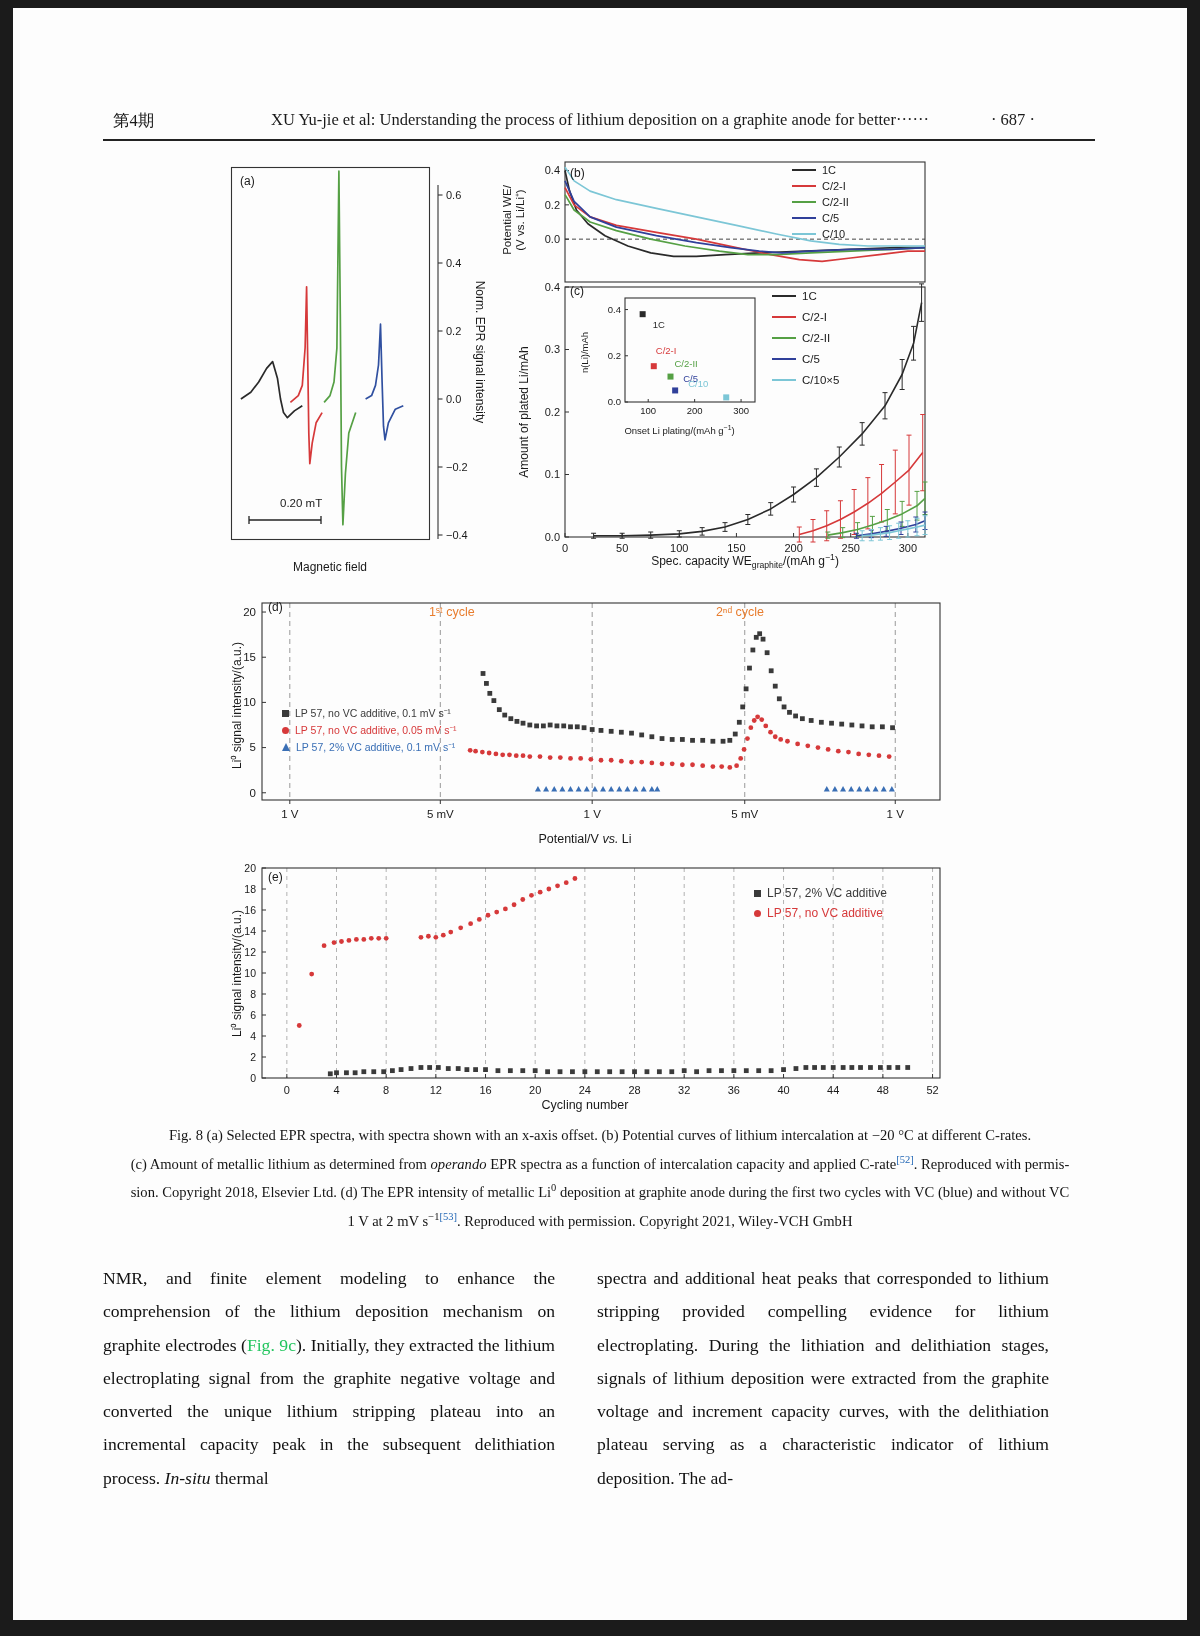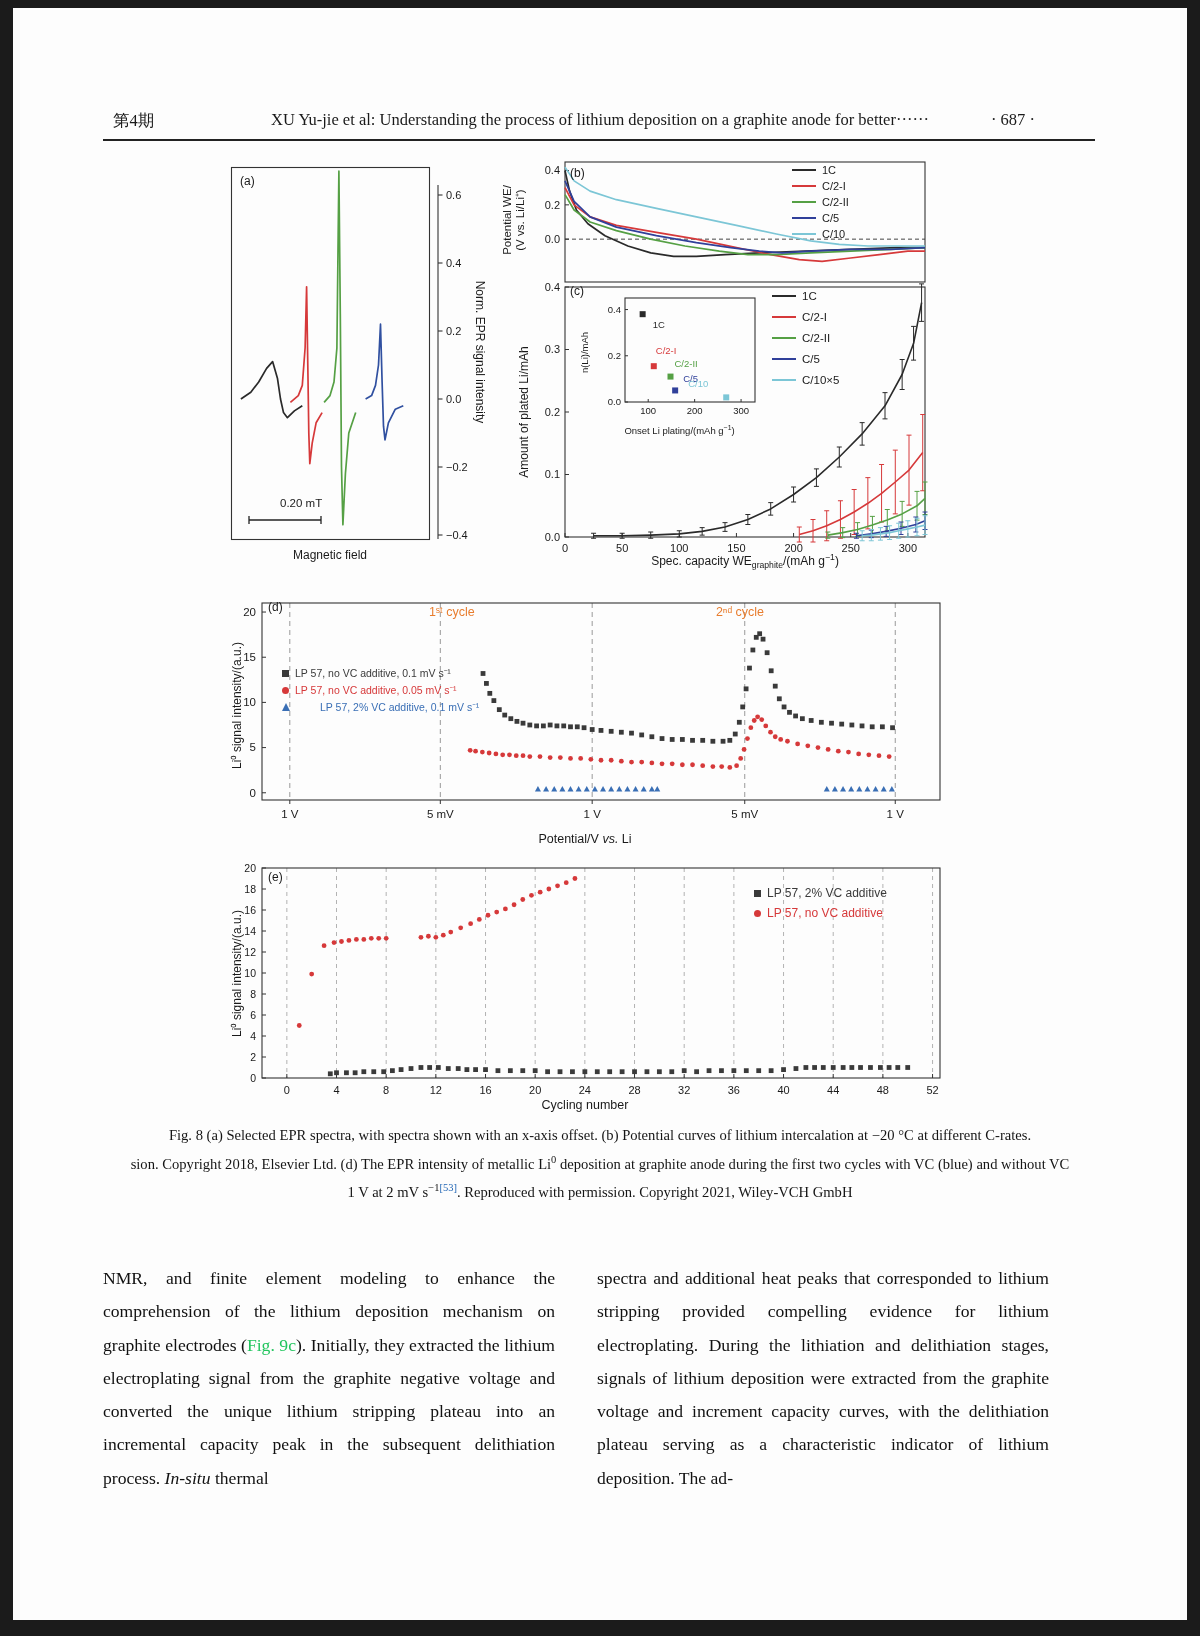--- a/index.html
+++ b/index.html
@@ -69,21 +69,21 @@
         <text x="215" y="167.8" font-size="11" fill="#1a1a1a" text-anchor="start">0.2</text>
         <line x1="207" y1="232" x2="211.5" y2="232" stroke="#333" stroke-width="1.1"></line>
         <text x="215" y="235.8" font-size="11" fill="#1a1a1a" text-anchor="start">0.0</text>
         <line x1="207" y1="300" x2="211.5" y2="300" stroke="#333" stroke-width="1.1"></line>
         <text x="215" y="303.8" font-size="11" fill="#1a1a1a" text-anchor="start">−0.2</text>
         <line x1="207" y1="368" x2="211.5" y2="368" stroke="#333" stroke-width="1.1"></line>
         <text x="215" y="371.8" font-size="11" fill="#1a1a1a" text-anchor="start">−0.4</text>
       </svg>
     <div class="abs ptag" style="left:240px;top:174px;">(a)</div>
     <div class="abs" style="left:252px;top:497px;font-size:11.5px;padding-left:28px;">0.20 mT</div>
-    <div class="abs xlab" style="left:231px;top:548px;width:198px;">Magnetic field</div>
+    <div class="abs xlab" style="left:231px;top:560px;width:198px;">Magnetic field</div>
     <div class="vwrap rgt" style="left:470px;top:232px;">
         <span class="vin">Norm. EPR signal intensity</span>
       </div>
 
     <svg id="svg-b" width="400" height="128" style="left:530px;top:160px;">
         <line x1="35" y1="79.14285714285714" x2="395" y2="79.14285714285714" stroke="#444" stroke-width="1" stroke-dasharray="4 3"></line>
         <rect x="35" y="2" width="360" height="120" fill="none" stroke="#333" stroke-width="1.1"></rect>
         <line x1="35" y1="10.571428571428555" x2="39" y2="10.571428571428555" stroke="#333" stroke-width="1"></line>
         <text x="30" y="14.371428571428556" font-size="11" fill="#1a1a1a" text-anchor="end">0.4</text>
         <line x1="35" y1="44.85714285714285" x2="39" y2="44.85714285714285" stroke="#333" stroke-width="1"></line>
@@ -525,32 +525,32 @@
         <path d="M 658.726 190.95596330275228 L 661.726 196.5559633027523 L 655.726 196.5559633027523 Z" fill="#3a6fb5"></path>
         <path d="M 666.8620000000001 190.95596330275228 L 669.8620000000001 196.5559633027523 L 663.8620000000001 196.5559633027523 Z" fill="#3a6fb5"></path>
         <text x="226.84000000000003" y="21" font-size="12.5" fill="#e87d2e" text-anchor="middle">1ˢᵗ cycle</text>
         <text x="514.99" y="21" font-size="12.5" fill="#e87d2e" text-anchor="middle">2ⁿᵈ cycle</text>
       </svg>
     <div class="abs ptag" style="left:268px;top:600px;">(d)</div>
     <div class="vwrap" style="left:226px;top:585px;">
         <span class="vin">Li⁰ signal intensity/(a.u.)</span>
       </div>
     <div class="abs xlab xlab-big" style="left:225px;top:832px;width:720px;"><span>Potential/V </span><span class="seg-i">vs.</span><span> Li</span></div>
-    <div class="legend legend-d" style="left:282px;top:666px;">
+    <div class="legend legend-d" style="left:282px;top:706px;">
         <div class="legend-row">
           <span class="sw-mark" style="background: rgb(58, 58, 58);"></span>
           <span style="color: rgb(58, 58, 58);">LP 57, no VC additive, 0.1 mV s⁻¹</span>
         </div>
         <div class="legend-row">
           <span class="sw-mark" style="background: rgb(214, 57, 58); border-radius: 50%;"></span>
           <span style="color: rgb(214, 57, 58);">LP 57, no VC additive, 0.05 mV s⁻¹</span>
         </div>
         <div class="legend-row">
           <span class="sw-mark" style="width: 0px; height: 0px; background: none; border-left: 4.5px solid transparent; border-right: 4.5px solid transparent; border-bottom: 8px solid rgb(58, 111, 181);"></span>
-          <span style="color: rgb(58, 111, 181); margin-left: 24px;">LP 57, 2% VC additive, 0.1 mV s⁻¹</span>
+          <span style="color: rgb(58, 111, 181);">LP 57, 2% VC additive, 0.1 mV s⁻¹</span>
         </div>
       </div>
 
     <svg id="svg-e" width="720" height="258" style="left:225px;top:860px;">
         <line x1="61.83516483516483" y1="8" x2="61.83516483516483" y2="218" stroke="#aaa" stroke-width="0.9" stroke-dasharray="4 4"></line>
         <line x1="111.50549450549451" y1="8" x2="111.50549450549451" y2="218" stroke="#aaa" stroke-width="0.9" stroke-dasharray="4 4"></line>
         <line x1="161.17582417582418" y1="8" x2="161.17582417582418" y2="218" stroke="#aaa" stroke-width="0.9" stroke-dasharray="4 4"></line>
         <line x1="210.84615384615384" y1="8" x2="210.84615384615384" y2="218" stroke="#aaa" stroke-width="0.9" stroke-dasharray="4 4"></line>
         <line x1="260.5164835164835" y1="8" x2="260.5164835164835" y2="218" stroke="#aaa" stroke-width="0.9" stroke-dasharray="4 4"></line>
         <line x1="310.1868131868132" y1="8" x2="310.1868131868132" y2="218" stroke="#aaa" stroke-width="0.9" stroke-dasharray="4 4"></line>
@@ -711,19 +711,20 @@
         </div>
         <div class="legend-row">
           <span class="sw-mark" style="background: rgb(214, 57, 58); border-radius: 50%;"></span>
           <span style="color: rgb(214, 57, 58);">LP 57, no VC additive</span>
         </div>
       </div>
   </div>
 
   <div class="abs caption" style="left:100px;top:1124px;width:1000px;text-align:center;">
     <div><span>Fig. 8   (a) Selected EPR spectra, with spectra shown with an x-axis offset. (b) Potential curves of lithium intercalation at −20 °C at different C-rates.</span></div>
+    <div><span>(c) Amount of metallic lithium as determined from </span><span class="seg-i">operando</span><span> EPR spectra as a function of intercalation capacity and applied C-rate</span><span class="seg-ref">[52]</span><span>. Reproduced with permis-</span></div>
     <div><span>sion. Copyright 2018, Elsevier Ltd. (d) The EPR intensity of metallic Li</span><span class="seg-sup">0</span><span> deposition at graphite anode during the first two cycles with VC (blue) and without VC</span></div>
     <div><span>1 V at 2 mV s</span><span class="seg-sup">−1</span><span class="seg-ref">[53]</span><span>. Reproduced with permission. Copyright 2021, Wiley-VCH GmbH</span></div>
   </div>
 
   <div class="abs bodytext" style="left:103px;top:1262px;width:452px;"><span>NMR, and finite element modeling to enhance the comprehension of the lithium deposition mechanism on graphite electrodes (</span><span class="seg-link">Fig. 9c</span><span>). Initially, they extracted the lithium electroplating signal from the graphite negative voltage and converted the unique lithium stripping plateau into an incremental capacity peak in the subsequent delithiation process. </span><span class="seg-i">In-situ</span><span> thermal</span></div>
   <div class="abs bodytext" style="left:597px;top:1262px;width:452px;"><span>spectra and additional heat peaks that corresponded to lithium stripping provided compelling evidence for lithium electroplating. During the lithiation and delithiation stages, signals of lithium deposition were extracted from the graphite voltage and increment capacity curves, with the delithiation plateau serving as a characteristic indicator of lithium deposition. The ad-</span></div>
 </div>
 
 </body></html>

